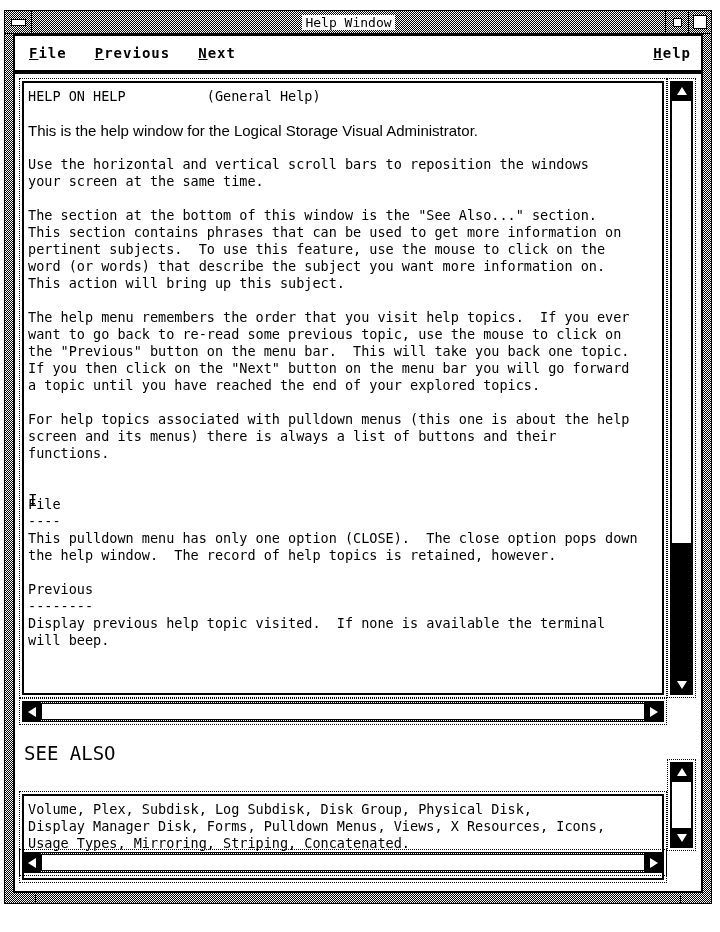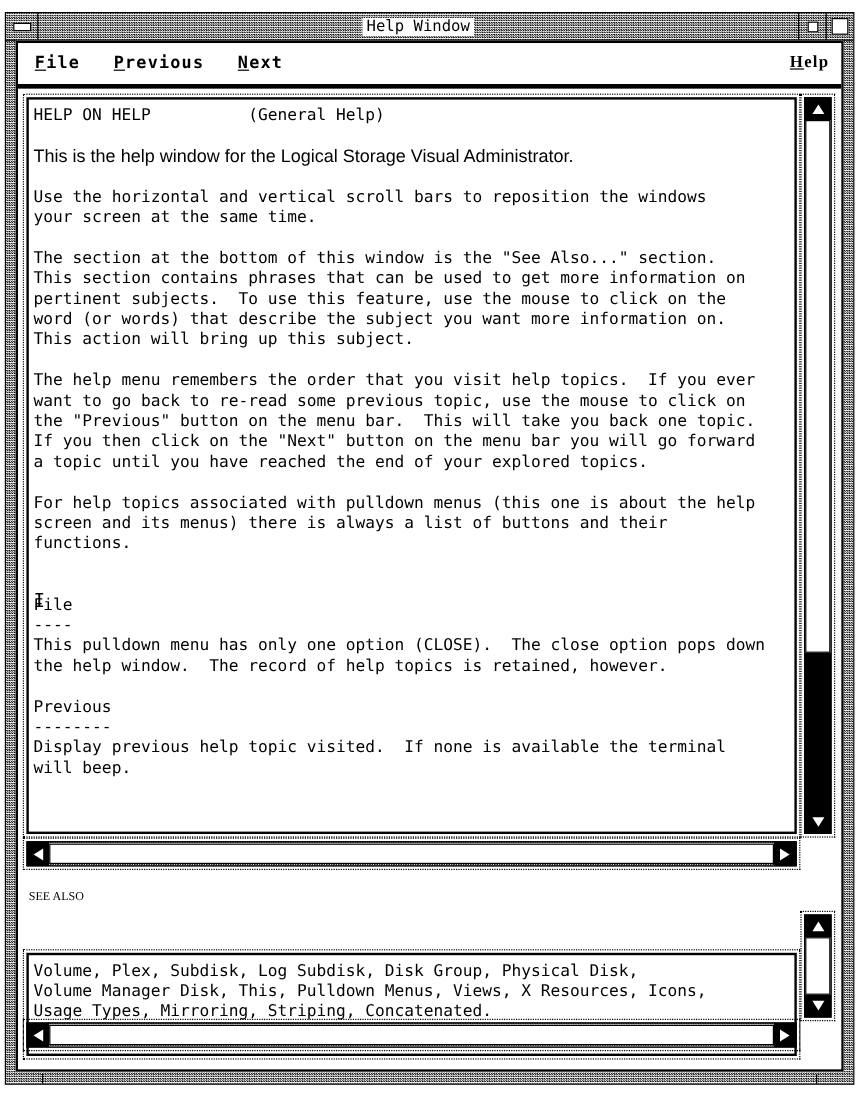--- a/index.html
+++ b/index.html
@@ -15,32 +15,32 @@
   .tb-btn{width:22px;border-left:1px solid #000;display:flex;align-items:center;justify-content:center;}
   .sq-s{width:7px;height:7px;background:#fff;border:1px solid #000;}
   .sq-l{width:12px;height:12px;background:#fff;border:1px solid #000;}
   
   #client{margin:0 8px;height:859px;border:2px solid #000;background:#fff;box-sizing:border-box;
           display:flex;flex-direction:column;}
   #menubar{height:38px;border-bottom:4px solid #000;box-sizing:border-box;display:flex;align-items:center;
            padding-left:14px;background:#fff;}
   .menu-item{font:bold 14px "DejaVu Sans Mono",monospace;margin-right:28px;letter-spacing:1px;cursor:default;}
   .menu-item .u{text-decoration:underline;}
-  #menu-help{margin-left:auto;margin-right:10px;font-family:Liberation Serif, serif;}
+  #menu-help{margin-left:auto;margin-right:10px;}
   #main{position:relative;flex:1;background:#fff;padding-left:16px;}
   
   .twidget{position:absolute;background:#fff;border:2px solid #000;outline:1px dotted #000;outline-offset:2px;
            box-sizing:border-box;overflow:hidden;padding:5px 4px;}
   #help-widget{left:7px;top:7px;width:642px;height:614px;}
   #sa-widget{left:7px;top:688px;width:642px;height:86px;margin-top:32px;}
   .line{height:17px;line-height:17px;font-size:13.5px;white-space:pre;font-family:"DejaVu Sans Mono",monospace;}
   .line.prop{font-family:Liberation Sans, sans-serif;font-size:15px;}
   .ibeam{position:absolute;left:4px;top:408px;height:20px;font:16px "DejaVu Sans Mono",monospace;line-height:20px;}
   .ibeam::before{content:"I";}
-  #sa-label{position:absolute;left:9px;top:668px;font-size:10px;font-family:Liberation Serif, serif;}
+  #sa-label{position:absolute;left:9px;top:668px;font-size:19px;}
   
   .vscroll{position:absolute;width:23px;border:1px solid #000;outline:1px dotted #000;outline-offset:2px;
            box-sizing:border-box;display:flex;flex-direction:column;background:#000;}
   #main-vscroll{left:655px;top:7px;height:614px;}
   #sa-vscroll{left:655px;top:688px;height:86px;}
   .sb-btn{height:18px;background:#000;display:flex;align-items:center;justify-content:center;flex:none;}
   .vtrack{flex:1;position:relative;background:#000;}
   .vthumb{position:absolute;left:0;right:0;background:#fff;border:1px solid #000;box-sizing:border-box;}
   .hscroll{position:absolute;height:21px;border:1px solid #000;outline:1px dotted #000;outline-offset:2px;
            box-sizing:border-box;display:flex;background:#000;}
@@ -145,21 +145,21 @@
         <div class="sb-btn h">
           <span class="arr arr-right"></span>
         </div>
       </div>
 
       <div id="sa-label">SEE ALSO</div>
 
       <div id="sa-widget" class="twidget">
         <div>
             <div class="line">Volume, Plex, Subdisk, Log Subdisk, Disk Group, Physical Disk,</div>
-            <div class="line">Volume Manager Disk, This, Pulldown Menus, Views, X Resources, Icons,</div>
+            <div class="line">Display Manager Disk, Forms, Pulldown Menus, Views, X Resources, Icons,</div>
             <div class="line">Usage Types, Mirroring, Striping, Concatenated.</div>
           </div>
       </div>
 
       <div id="sa-vscroll" class="vscroll">
         <div class="sb-btn">
           <span class="arr arr-up"></span>
         </div>
         <div class="vtrack">
           <div class="vthumb" id="sa-vthumb" style="top: 0px; height: 100%;"></div>

